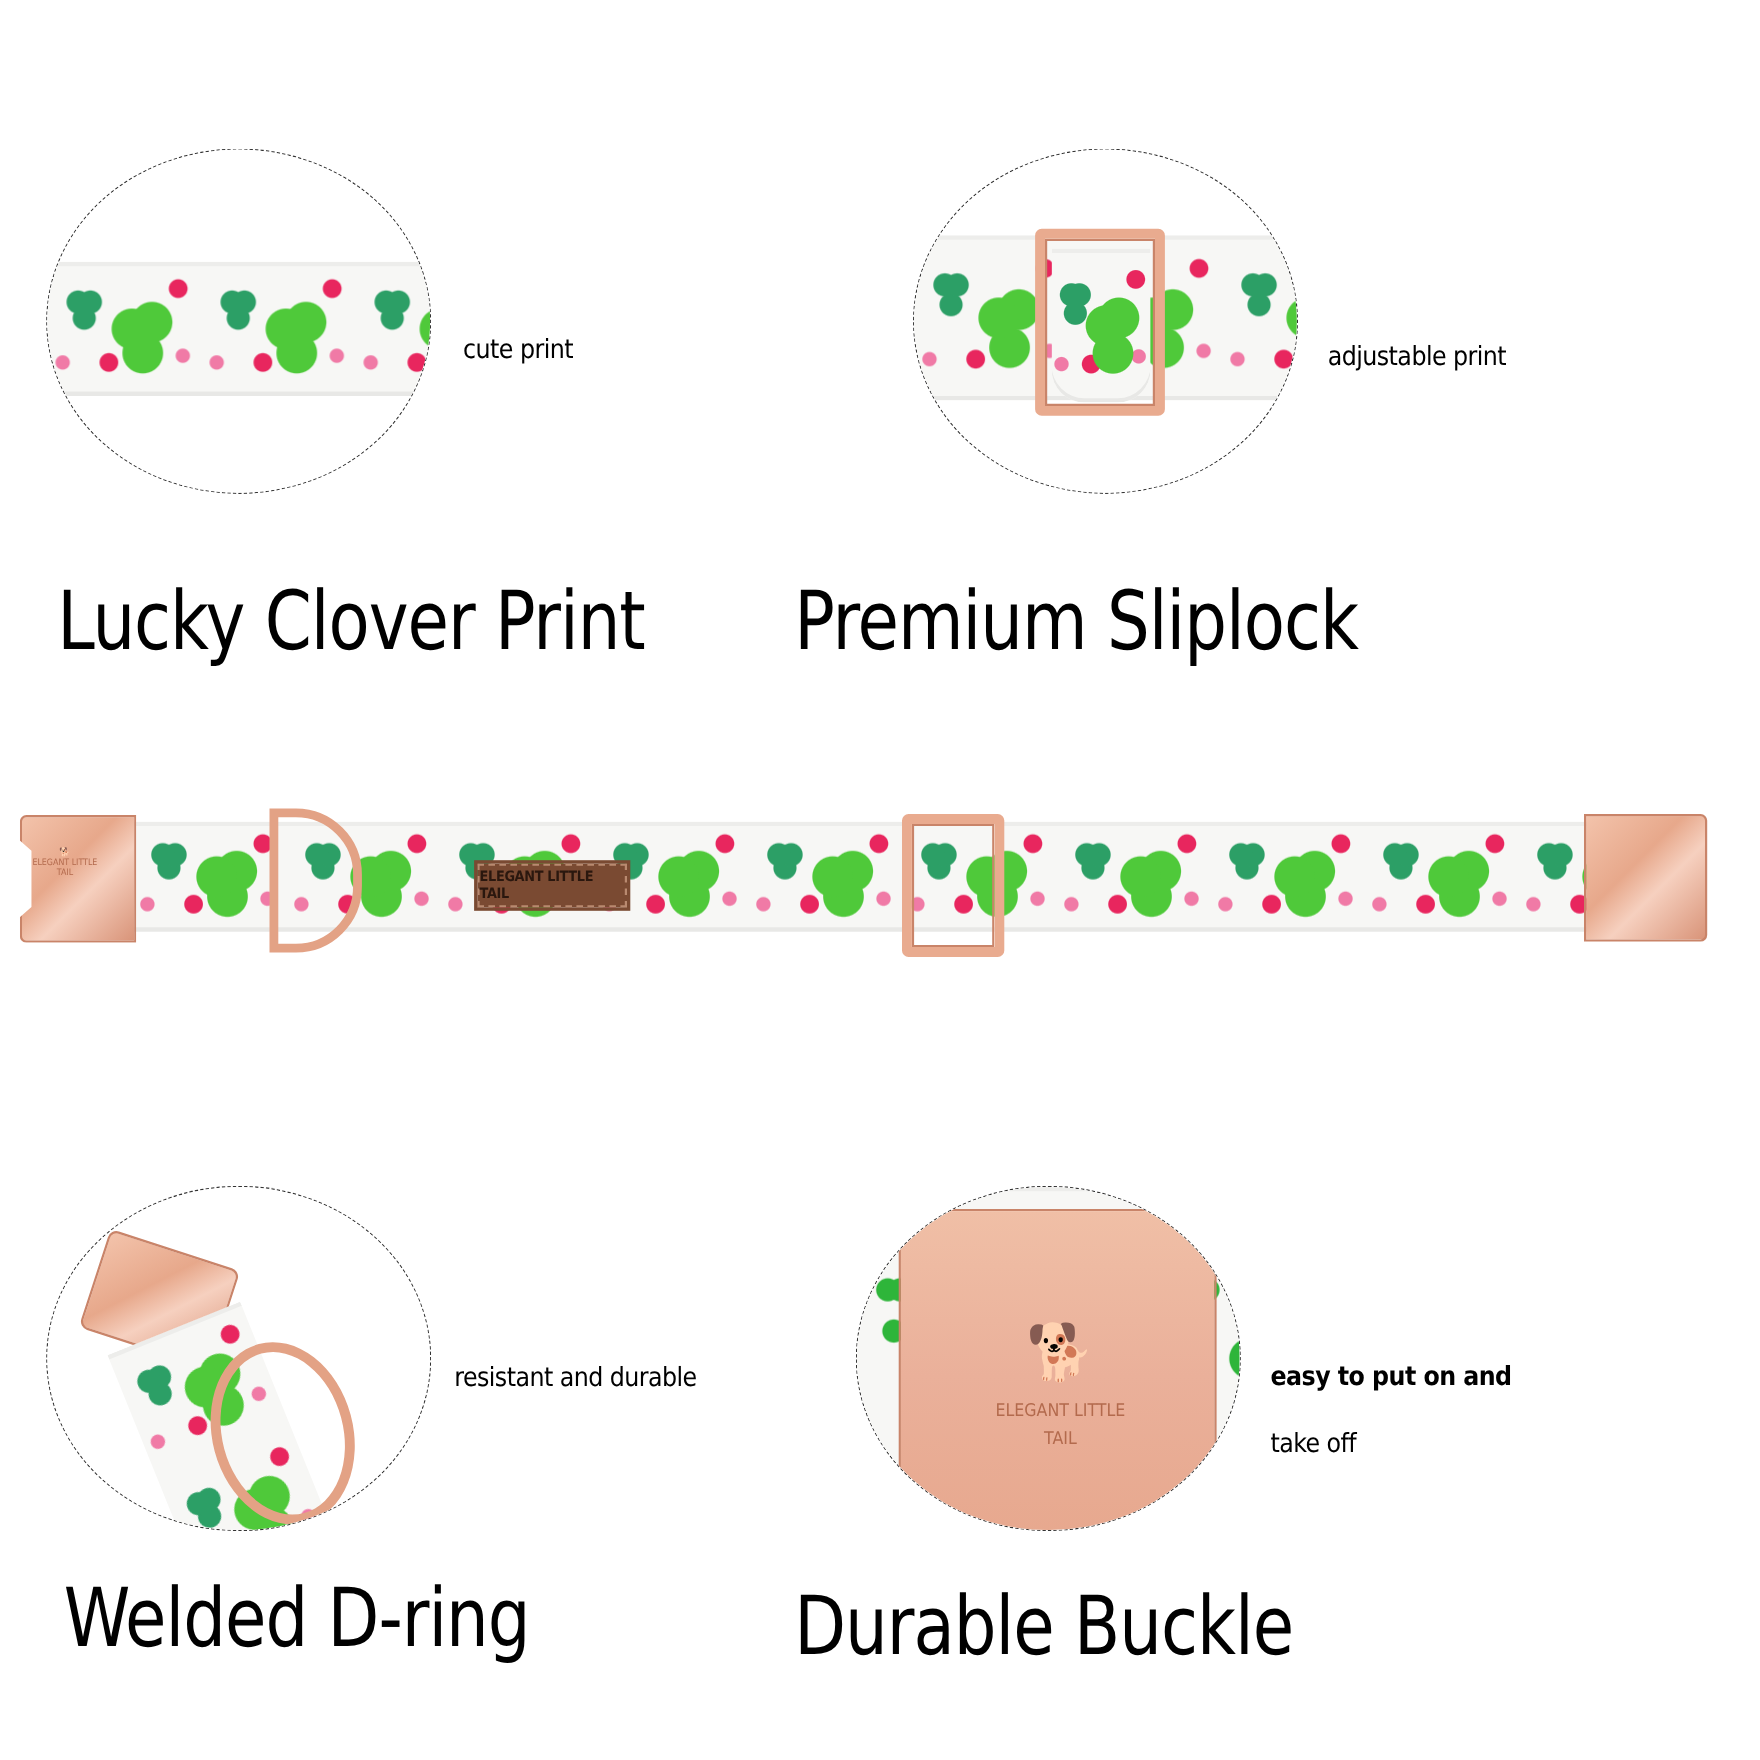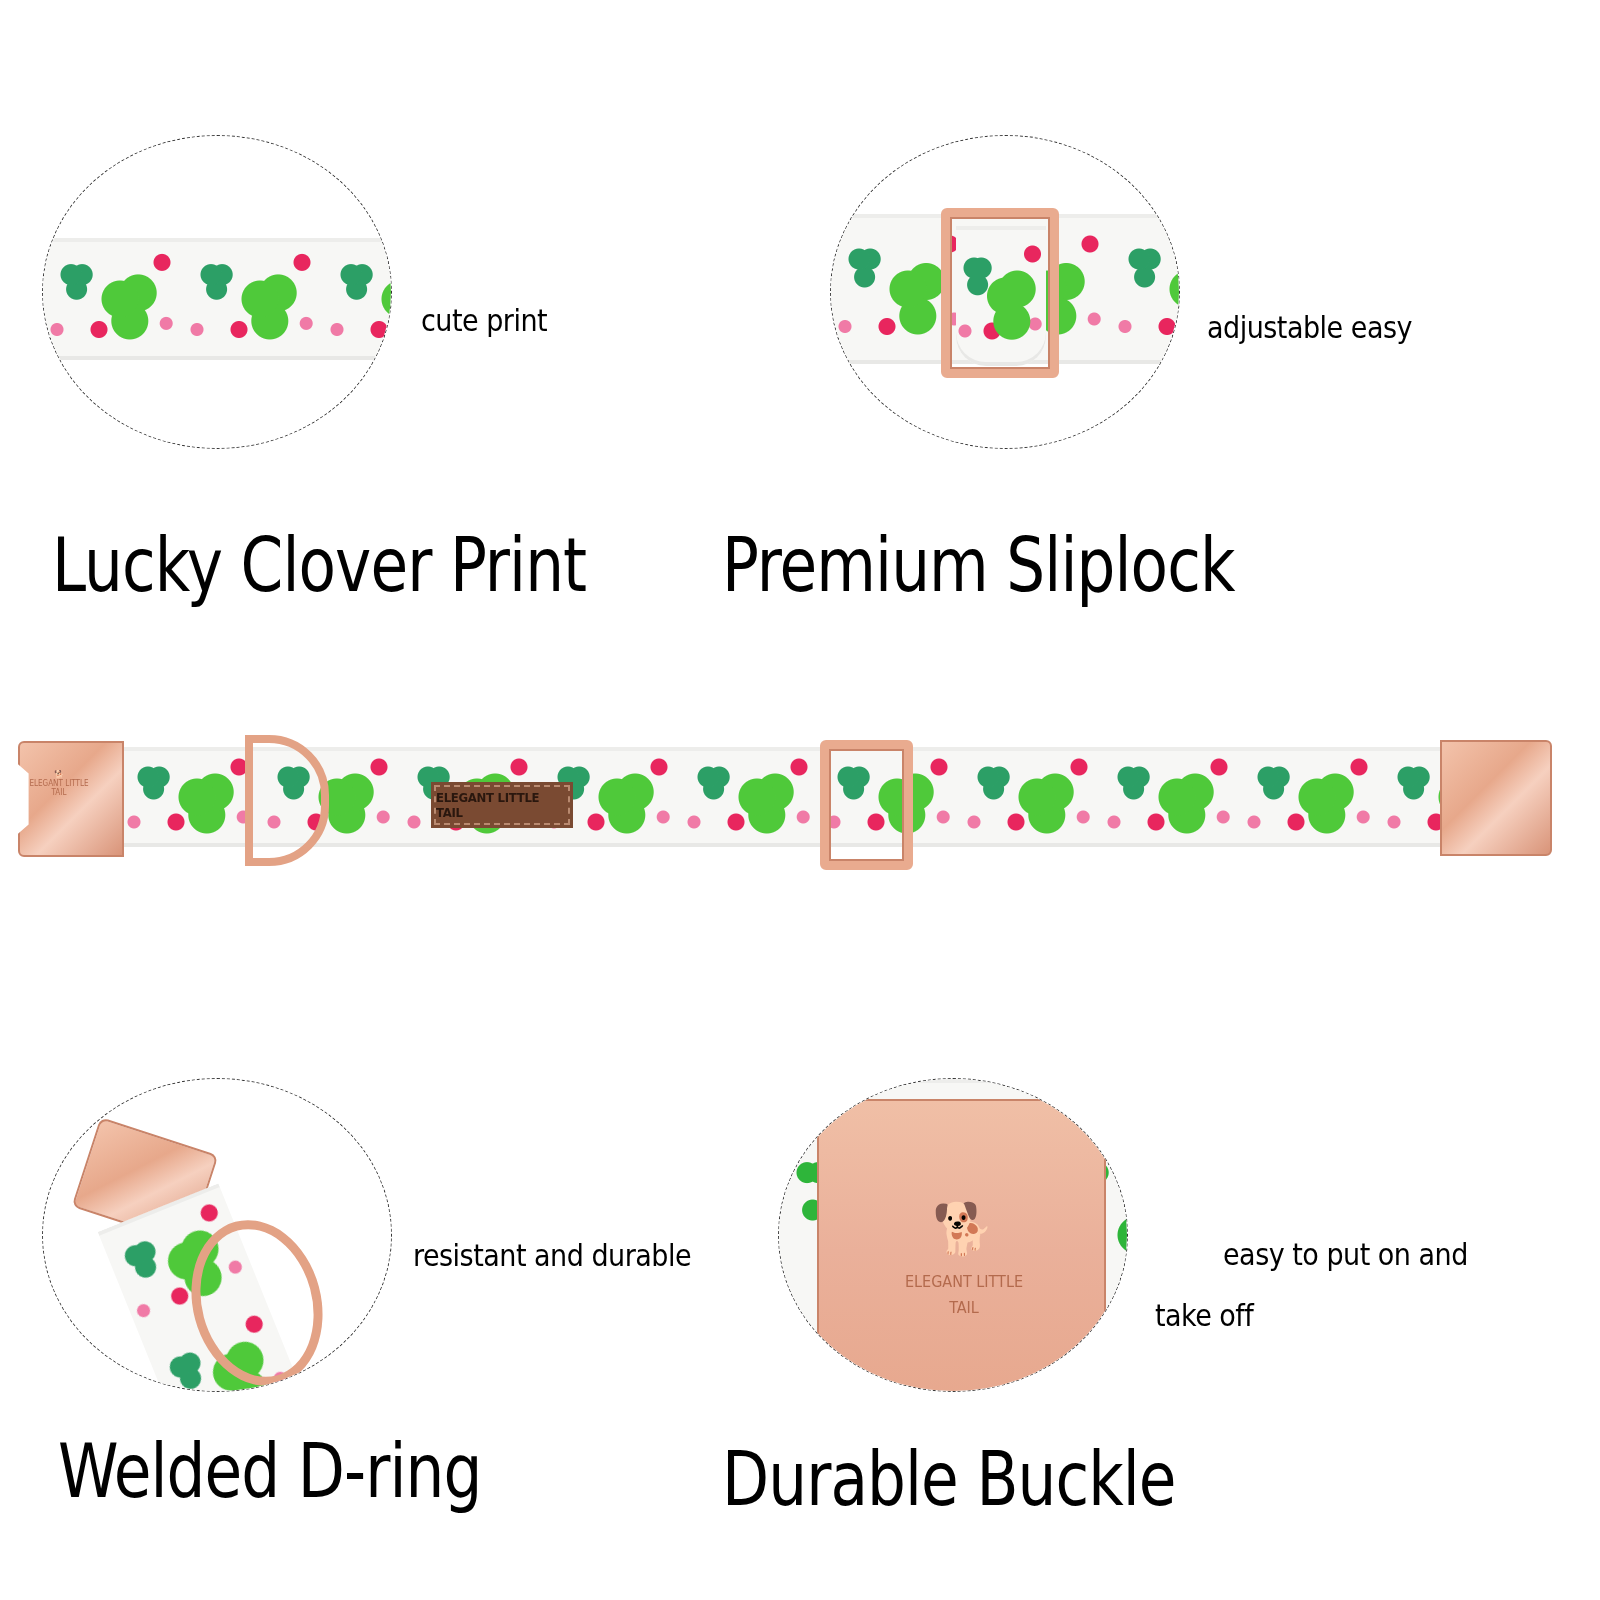--- a/index.html
+++ b/index.html
@@ -1,18 +1,18 @@
 <!DOCTYPE html>
 <html><head>
 <meta charset="utf-8">
 <style>
   html,body{margin:0;padding:0;background:#ffffff;}
   body{width:1600px;height:1600px;position:relative;overflow:hidden;font-family:"DejaVu Sans Condensed","DejaVu Sans",sans-serif;color:#000;}
   .circle{position:absolute;border-radius:50%;border:1.5px dashed #333;overflow:hidden;background:#fff;}
-  .caption{position:absolute;font-size:30px;letter-spacing:-0.5px;white-space:nowrap;}
+  .caption{position:absolute;font-size:24px;letter-spacing:-0.5px;white-space:nowrap;}
   .heading{position:absolute;font-size:74px;font-weight:normal;letter-spacing:-1px;white-space:nowrap;transform:scaleX(0.92);transform-origin:left center;}
   
   .fabric{position:absolute;background-color:#f7f7f5;
     background-image:
       radial-gradient(circle at 20% 30%, var(--c2) 0 10px, transparent 11px),
       radial-gradient(circle at 28% 30%, var(--c2) 0 10px, transparent 11px),
       radial-gradient(circle at 24% 42%, var(--c2) 0 10px, transparent 11px),
       radial-gradient(circle at 55% 50%, var(--c1) 0 18px, transparent 19px),
       radial-gradient(circle at 68% 45%, var(--c1) 0 18px, transparent 19px),
       radial-gradient(circle at 62% 68%, var(--c1) 0 18px, transparent 19px),
@@ -36,21 +36,21 @@
   <div class="fabric" style="left:0;top:102px;width:348px;height:122px;--c1:#4fc93a;--c2:#2c9f66;--c3:#e8265e;--c4:#f07aa6;"></div>
 </div>
 <div class="caption" style="left:421px;top:303px;">cute print</div>
 <div class="heading" style="left:52px;top:522px;">Lucky Clover Print</div>
 
 <div class="circle" style="left:830px;top:135px;width:348px;height:312px;">
   <div class="fabric" style="left:0;top:78px;width:348px;height:150px;--c1:#4fc93a;--c2:#2c9f66;--c3:#e8265e;--c4:#f07aa6;"></div>
   <div class="fabric" style="left:125px;top:90px;width:90px;height:140px;border-radius:0 0 30px 30px;--c1:#4fc93a;--c2:#2c9f66;--c3:#e8265e;--c4:#f07aa6;background-size:90px 100%;"></div>
   <div class="slider" style="left:110px;top:72px;width:100px;height:152px;"></div>
 </div>
-<div class="caption" style="left:1207px;top:310px;">adjustable easy</div>
+<div class="caption" style="left:1207px;top:310px;">adjustable print</div>
 <div class="heading" style="left:722px;top:522px;">Premium Sliplock</div>
 
 <div style="position:absolute;left:0;top:735px;width:1600px;height:130px;">
   <div class="fabric" style="left:120px;top:12px;width:1370px;height:100px;--c1:#4fc93a;--c2:#2c9f66;--c3:#e8265e;--c4:#f07aa6;"></div>
   <div class="metal" style="left:18px;top:6px;width:102px;height:112px;border-radius:6px 0 0 6px;clip-path:polygon(0 0,100% 0,100% 100%,0 100%,0 80%,10% 72%,10% 28%,0 20%);"></div>
   <div class="logo" style="left:24px;top:35px;width:70px;font-size:8px;">🐕<br><span>ELEGANT LITTLE TAIL</span></div>
   <div class="ring" style="left:245px;top:0px;width:68px;height:115px;border-radius:0 60px 60px 0;"></div>
   <div class="label-patch" style="left:434px;top:50px;width:132px;height:36px;">ELEGANT LITTLE TAIL</div>
   <div class="slider" style="left:820px;top:5px;width:75px;height:112px;"></div>
   <div class="metal" style="left:1440px;top:5px;width:108px;height:112px;border-radius:0 6px 6px 0;"></div>
@@ -65,15 +65,15 @@
 <div class="heading" style="left:58px;top:1428px;">Welded D-ring</div>
 
 <div class="circle" style="left:778px;top:1078px;width:348px;height:312px;">
   <div class="fabric" style="left:0;top:0;width:348px;height:312px;--c1:#2eb53a;--c2:#2eb53a;--c3:#f4f4f0;--c4:#f4f4f0;"></div>
   <div class="metal" style="left:38px;top:20px;width:285px;height:300px;border-radius:10px;background:linear-gradient(180deg,#f0bfa6 0%,#eab09a 50%,#e7a88e 100%);"></div>
   <div class="logo" style="left:110px;top:110px;width:150px;font-size:16px;line-height:1.6;">
     <span style="font-size:50px;color:#c0805f;">🐕</span><br>
     <span>ELEGANT LITTLE TAIL</span>
   </div>
 </div>
-<div class="caption" style="left:1223px;top:1237px;">easy to put on and</div>
+<div class="caption" style="left:1155px;top:1237px;font-weight:bold;">easy to put on and</div>
 <div class="caption" style="left:1155px;top:1298px;">take off</div>
 <div class="heading" style="left:722px;top:1436px;">Durable Buckle</div>
 
 </body></html>

